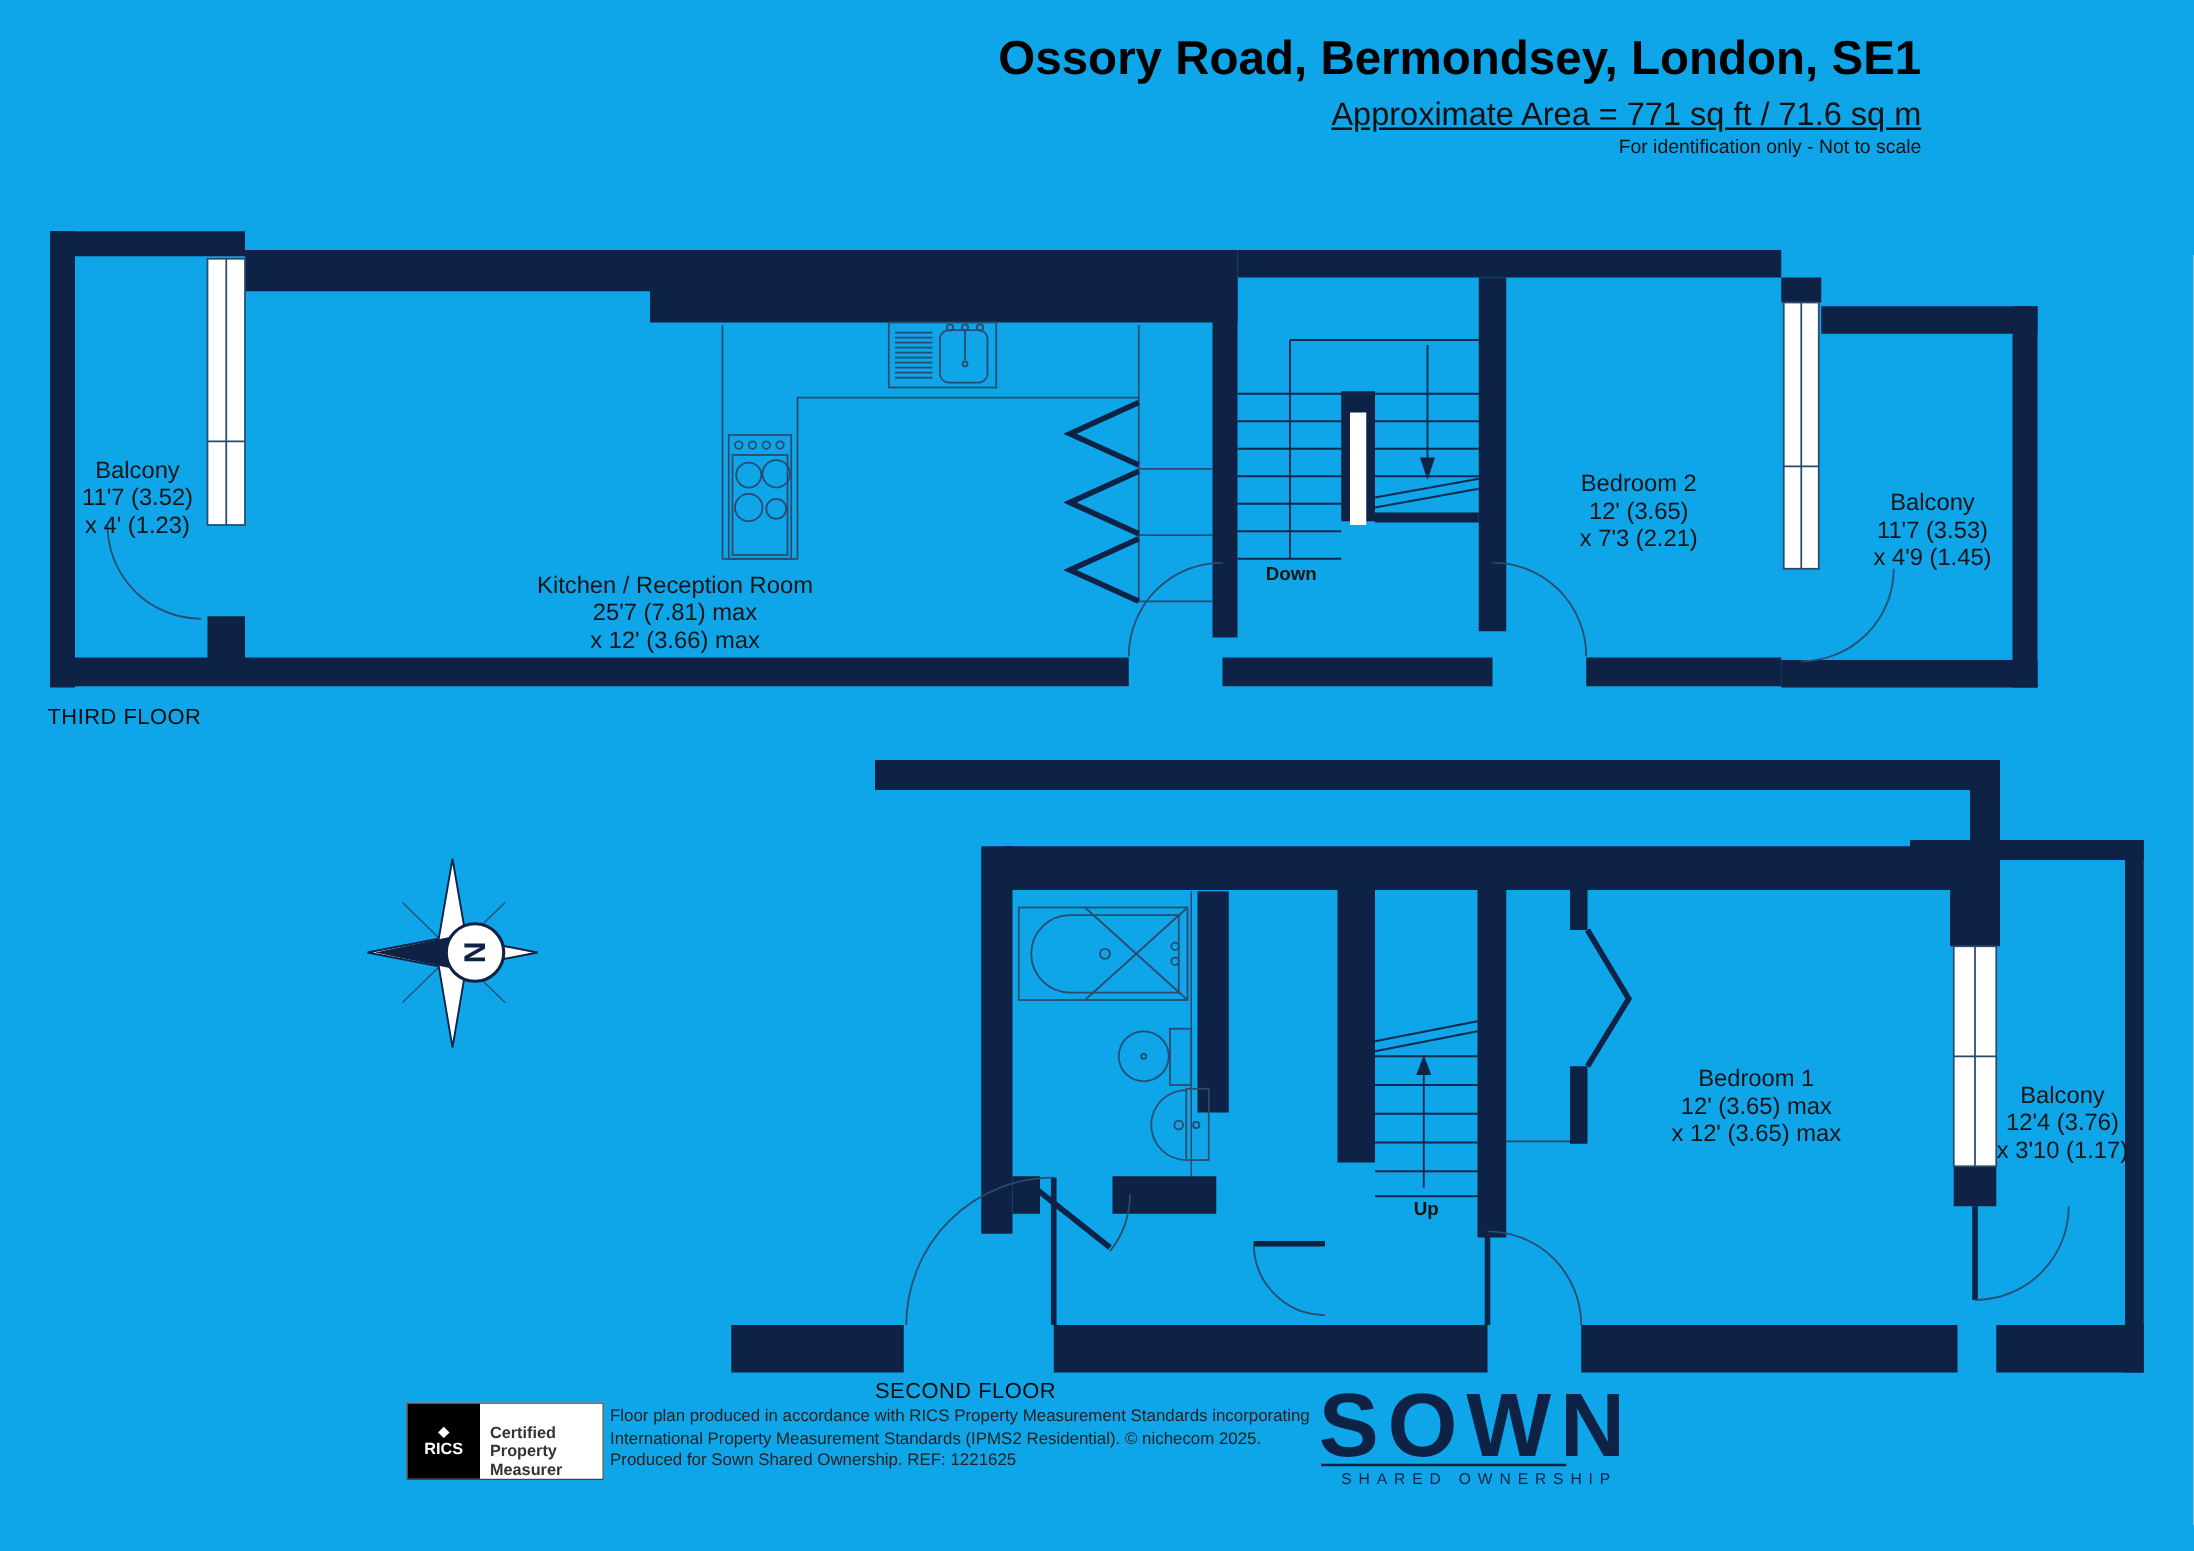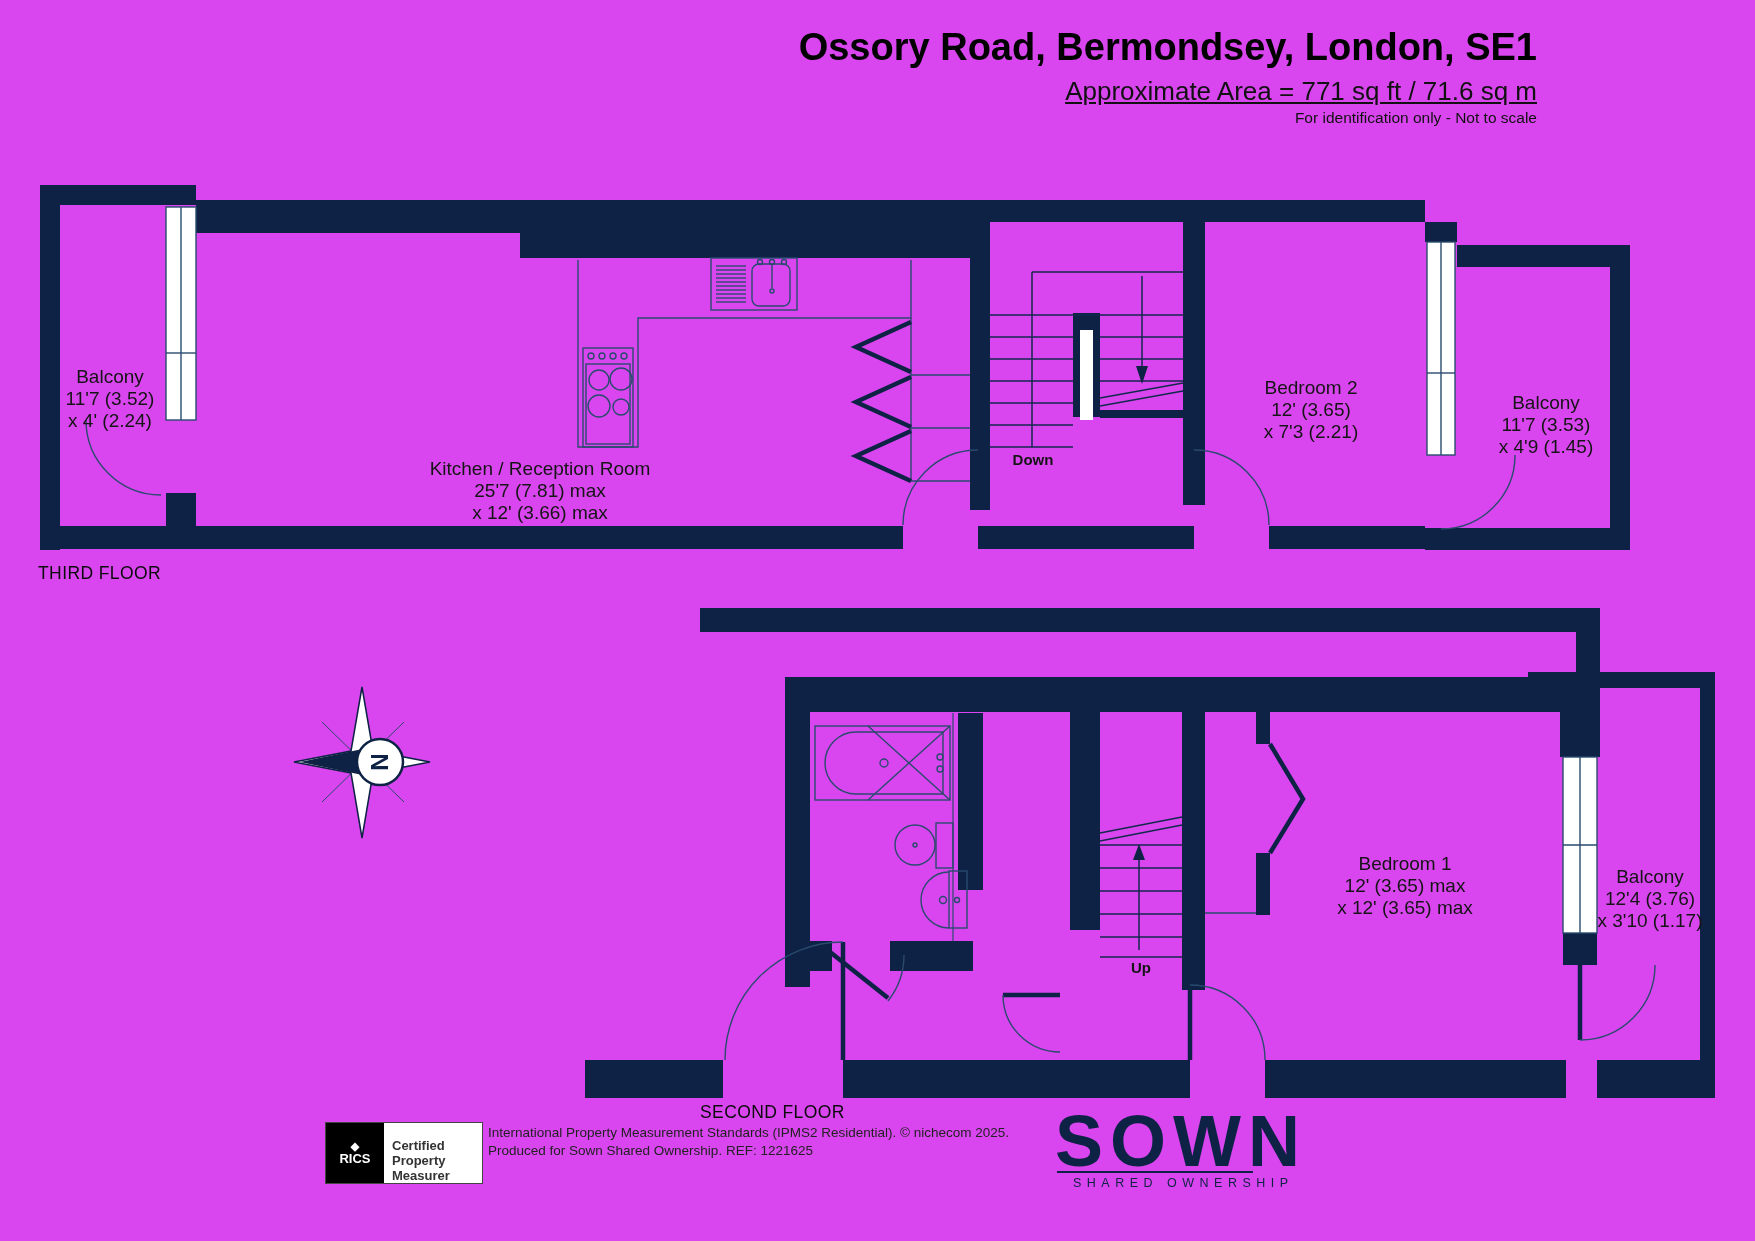--- a/index.html
+++ b/index.html
@@ -1,16 +1,16 @@
 <!DOCTYPE html>
 <html><head>
 <meta charset="utf-8">
 <style>
   html,body{margin:0;padding:0;background:#ffffff;}
-  #stage{position:relative;width:1755px;height:1241px;background:#d946ef;overflow:hidden;
+  #stage{position:relative;width:1755px;height:1241px;background:#0ea5e9;overflow:hidden;
          font-family:"Liberation Sans", sans-serif;color:#151515;}
   .abs{position:absolute;}
   
   #title{right:218px;top:26px;font-size:38px;font-weight:bold;color:#000;white-space:nowrap;}
   #area{right:218px;top:76px;font-size:26px;color:#111;white-space:nowrap;text-decoration:underline;}
   #note{right:218px;top:109px;font-size:15.5px;color:#111;white-space:nowrap;}
   
   .rlabel{position:absolute;transform:translateX(-50%);text-align:center;font-size:19px;
           line-height:22px;color:#151515;white-space:nowrap;}
   .flabel{position:absolute;font-size:17.5px;color:#0b0b0b;letter-spacing:.4px;white-space:nowrap;}
@@ -233,21 +233,21 @@
       <polygon points="362,687 373,751 430,762 373,773 362,838 351,773 294,762 351,751" fill="#ffffff" stroke="#0d2244" stroke-width="1.5"></polygon>
       <polygon points="300,762 377,746 377,778" fill="#0d2244"></polygon>
       <circle cx="380" cy="762" r="23" fill="#ffffff" stroke="#0d2244" stroke-width="2.5"></circle>
       <text x="380" y="770" text-anchor="middle" font-size="24" font-weight="bold" fill="#0d2244" transform="rotate(-90 380 762)">N</text>
     </g>
   </svg>
 
   <div class="rlabel" style="left:110px;top:366px">
     <div>Balcony</div>
     <div>11'7 (3.52)</div>
-    <div>x 4' (2.24)</div>
+    <div>x 4' (1.23)</div>
   </div>
   <div class="rlabel" style="left:540px;top:458px">
     <div>Kitchen / Reception Room</div>
     <div>25'7 (7.81) max</div>
     <div>x 12' (3.66) max</div>
   </div>
   <div class="dirlabel" style="left:1033px;top:451px">Down</div>
   <div class="rlabel" style="left:1311px;top:377px">
     <div>Bedroom 2</div>
     <div>12' (3.65)</div>
@@ -278,20 +278,21 @@
       <span class="mark">◆</span>
       <span>RICS</span>
     </div>
     <div class="txt">
       <span>Certified</span>
       <span>Property</span>
       <span>Measurer</span>
     </div>
   </div>
   <div class="abs" id="disc">
+    <div>Floor plan produced in accordance with RICS Property Measurement Standards incorporating</div>
     <div>International Property Measurement Standards (IPMS2 Residential).   © nichecom 2025.</div>
     <div>Produced for Sown Shared Ownership.   REF:  1221625</div>
   </div>
   <div class="abs" id="sown">
     <div class="big">SOWN</div>
     <div class="rule"></div>
     <div class="tag">SHARED OWNERSHIP</div>
   </div>
 
 </div>

